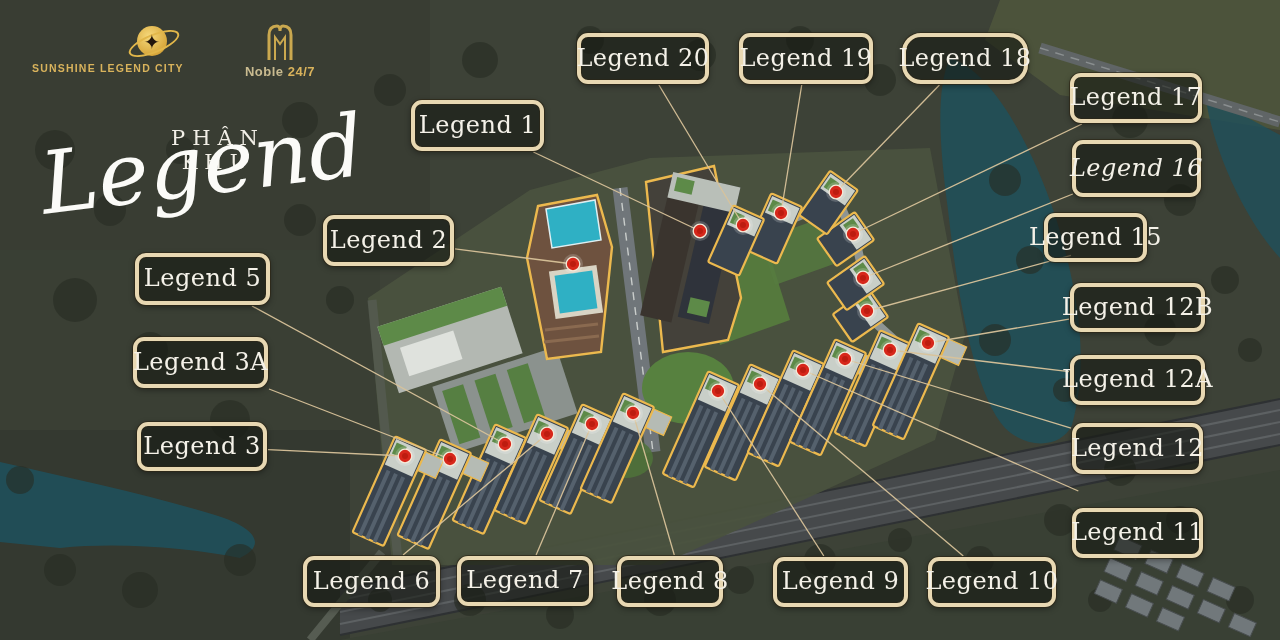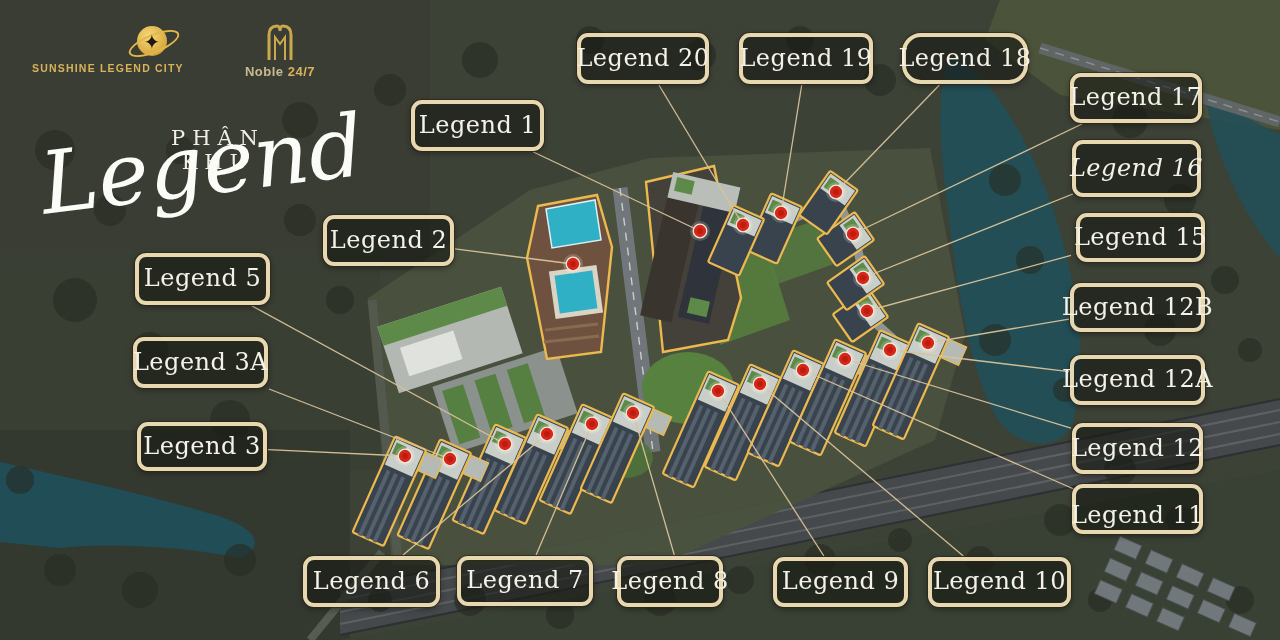--- a/index.html
+++ b/index.html
@@ -434,36 +434,36 @@
       </div>
       <div class="map-label" style="left: 457px; top: 556px; width: 136px; height: 50px; border-color: rgb(232, 216, 178);">
         <span>Legend 7</span>
       </div>
       <div class="map-label" style="left: 617px; top: 556px; width: 106px; height: 51px; border-color: rgb(232, 216, 178);">
         <span>Legend 8</span>
       </div>
       <div class="map-label" style="left: 773px; top: 557px; width: 135px; height: 50px; border-color: rgb(232, 216, 178);">
         <span>Legend 9</span>
       </div>
-      <div class="map-label" style="left: 928px; top: 557px; width: 143px; height: 50px; border-color: rgb(232, 216, 178);">
+      <div class="map-label" style="left: 928px; top: 557px; width: 128px; height: 50px; border-color: rgb(232, 216, 178);">
         <span>Legend 10</span>
       </div>
-      <div class="map-label" style="left: 1072px; top: 484px; width: 131px; height: 50px; border-color: rgb(232, 216, 178); align-items: flex-end;">
+      <div class="map-label" style="left: 1072px; top: 508px; width: 131px; height: 50px; border-color: rgb(232, 216, 178);">
         <span>Legend 11</span>
       </div>
       <div class="map-label" style="left: 1072px; top: 423px; width: 131px; height: 51px; border-color: rgb(232, 216, 178);">
         <span>Legend 12</span>
       </div>
       <div class="map-label" style="left: 1070px; top: 355px; width: 135px; height: 50px; border-color: rgb(232, 216, 178);">
         <span>Legend 12A</span>
       </div>
       <div class="map-label" style="left: 1070px; top: 283px; width: 135px; height: 49px; border-color: rgb(232, 216, 178);">
         <span>Legend 12B</span>
       </div>
-      <div class="map-label" style="left: 1076px; top: 213px; width: 129px; height: 49px; border-color: rgb(232, 216, 178);">
+      <div class="map-label" style="left: 1044px; top: 213px; width: 103px; height: 49px; border-color: rgb(232, 216, 178);">
         <span>Legend 15</span>
       </div>
       <div class="map-label" style="left: 1072px; top: 140px; width: 129px; height: 57px; border-color: rgb(232, 216, 178); font-style: italic;">
         <span>Legend 16</span>
       </div>
       <div class="map-label" style="left: 1070px; top: 73px; width: 132px; height: 50px; border-color: rgb(232, 216, 178);">
         <span>Legend 17</span>
       </div>
       <div class="map-label" style="left: 902px; top: 33px; width: 126px; height: 51px; border-color: rgb(232, 216, 178); border-radius: 19px;">
         <span>Legend 18</span>

